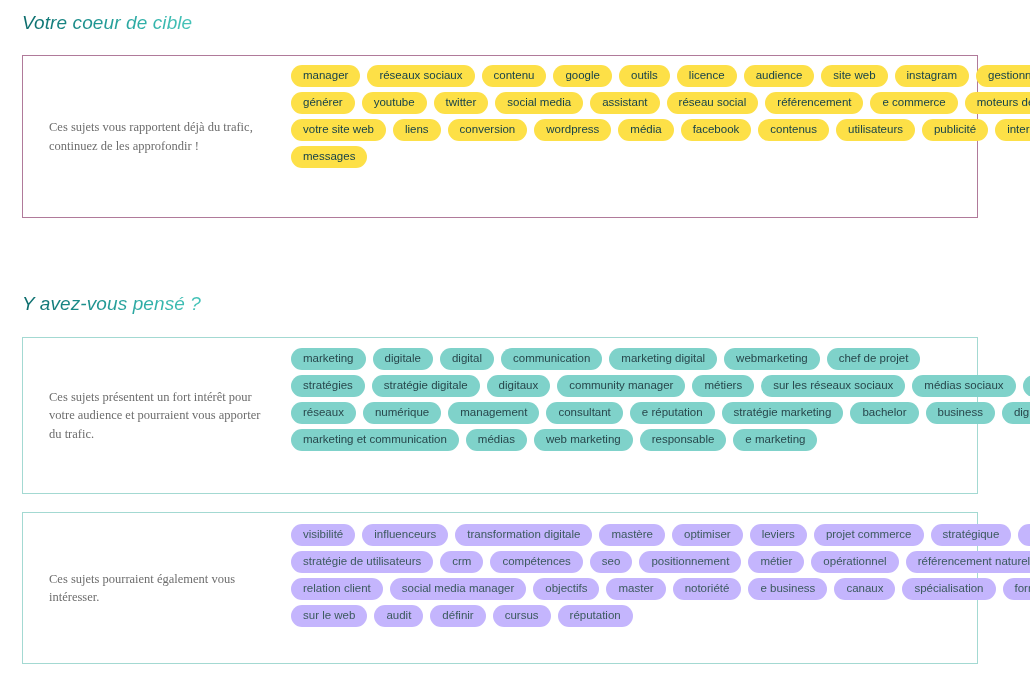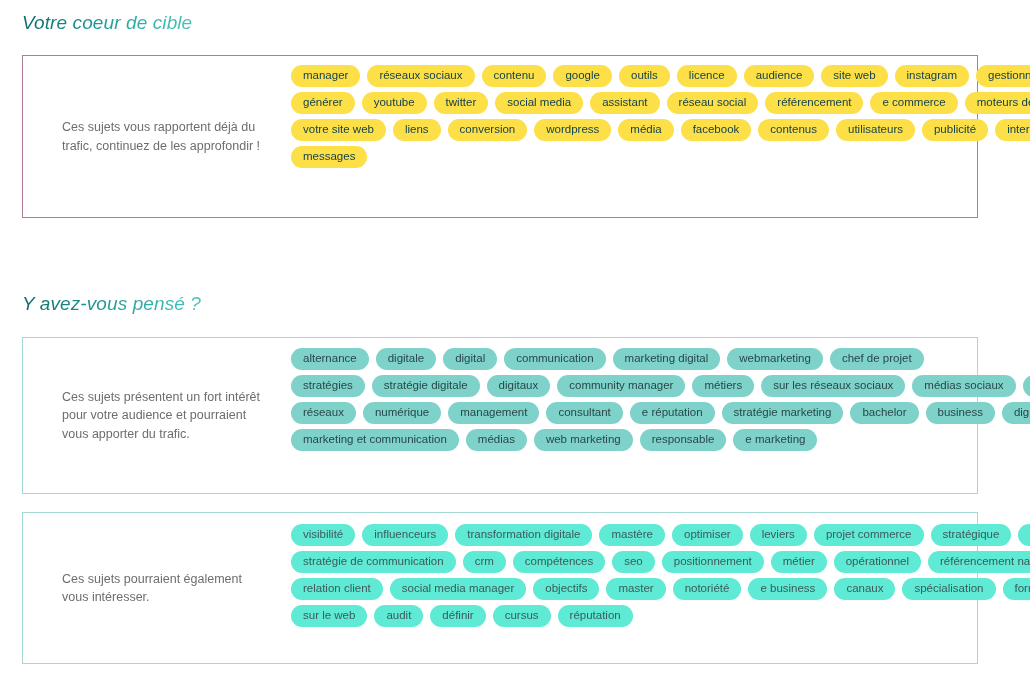--- a/index.html
+++ b/index.html
@@ -65,21 +65,21 @@
 
   .card-desc {
     width: 268px;
     flex: 0 0 268px;
     padding-left: 26px;
     padding-right: 16px;
     color: #6d6d6d;
     font-size: 12.5px;
     line-height: 18.5px;
   }
-  .card-desc p { margin: 13px; }
+  .card-desc p { margin: 0; font-family: Liberation Serif, serif; }
 
   .tag-area {
     flex: 1 1 auto;
     padding-right: 14px;
     align-self: flex-start;
   }
   .tag-rows {
     display: flex;
     flex-direction: column;
     gap: 5px;
@@ -100,21 +100,21 @@
     font-size: 11.5px;
     line-height: 1;
     white-space: nowrap;
     color: #2f4e55;
     user-select: none;
   }
 
   
   .tone-core { background: #fde047; color: #17424a; }
   .tone-mid  { background: #7fd2ca; color: #28474c; }
-  .tone-soft { background: #5eead4; color: #3c5a5e; }
+  .tone-soft { background: #c4b5fd; color: #3c5a5e; }
 
   
   .card-1 .tag-area { padding-top: 9px; }
   .card-2 .tag-area { padding-top: 10px; }
   .card-3 .tag-area { padding-top: 11px; }
 </style>
 </head>
 <body>
 
 <div class="page">
@@ -171,21 +171,21 @@
 
   <div class="section-heading heading-2">Y avez-vous pensé ?</div>
 
   <div class="card card-2">
     <div class="card-desc">
       <p>Ces sujets présentent un fort intérêt pour votre audience et pourraient vous apporter du trafic.</p>
     </div>
     <div class="tag-area">
       <div class="tag-rows" id="tags-1">
           <div class="tag-row">
-            <span class="tag tone-mid">alternance</span>
+            <span class="tag tone-mid">marketing</span>
             <span class="tag tone-mid">digitale</span>
             <span class="tag tone-mid">digital</span>
             <span class="tag tone-mid">communication</span>
             <span class="tag tone-mid">marketing digital</span>
             <span class="tag tone-mid">webmarketing</span>
             <span class="tag tone-mid">chef de projet</span>
           </div>
           <div class="tag-row">
             <span class="tag tone-mid">stratégies</span>
             <span class="tag tone-mid">stratégie digitale</span>
@@ -229,21 +229,21 @@
             <span class="tag tone-soft">influenceurs</span>
             <span class="tag tone-soft">transformation digitale</span>
             <span class="tag tone-soft">mastère</span>
             <span class="tag tone-soft">optimiser</span>
             <span class="tag tone-soft">leviers</span>
             <span class="tag tone-soft">projet commerce</span>
             <span class="tag tone-soft">stratégique</span>
             <span class="tag tone-soft">alternance</span>
           </div>
           <div class="tag-row">
-            <span class="tag tone-soft">stratégie de communication</span>
+            <span class="tag tone-soft">stratégie de utilisateurs</span>
             <span class="tag tone-soft">crm</span>
             <span class="tag tone-soft">compétences</span>
             <span class="tag tone-soft">seo</span>
             <span class="tag tone-soft">positionnement</span>
             <span class="tag tone-soft">métier</span>
             <span class="tag tone-soft">opérationnel</span>
             <span class="tag tone-soft">référencement naturel</span>
           </div>
           <div class="tag-row">
             <span class="tag tone-soft">relation client</span>

